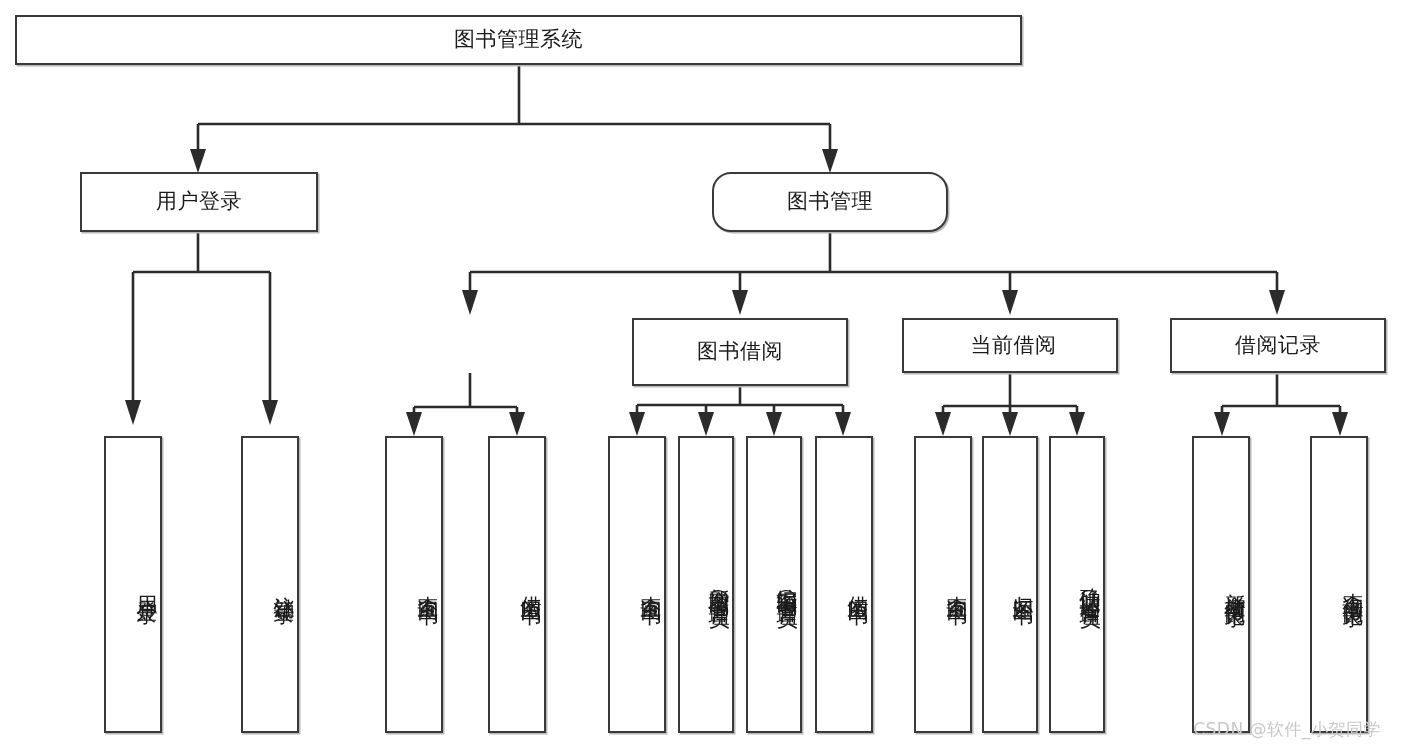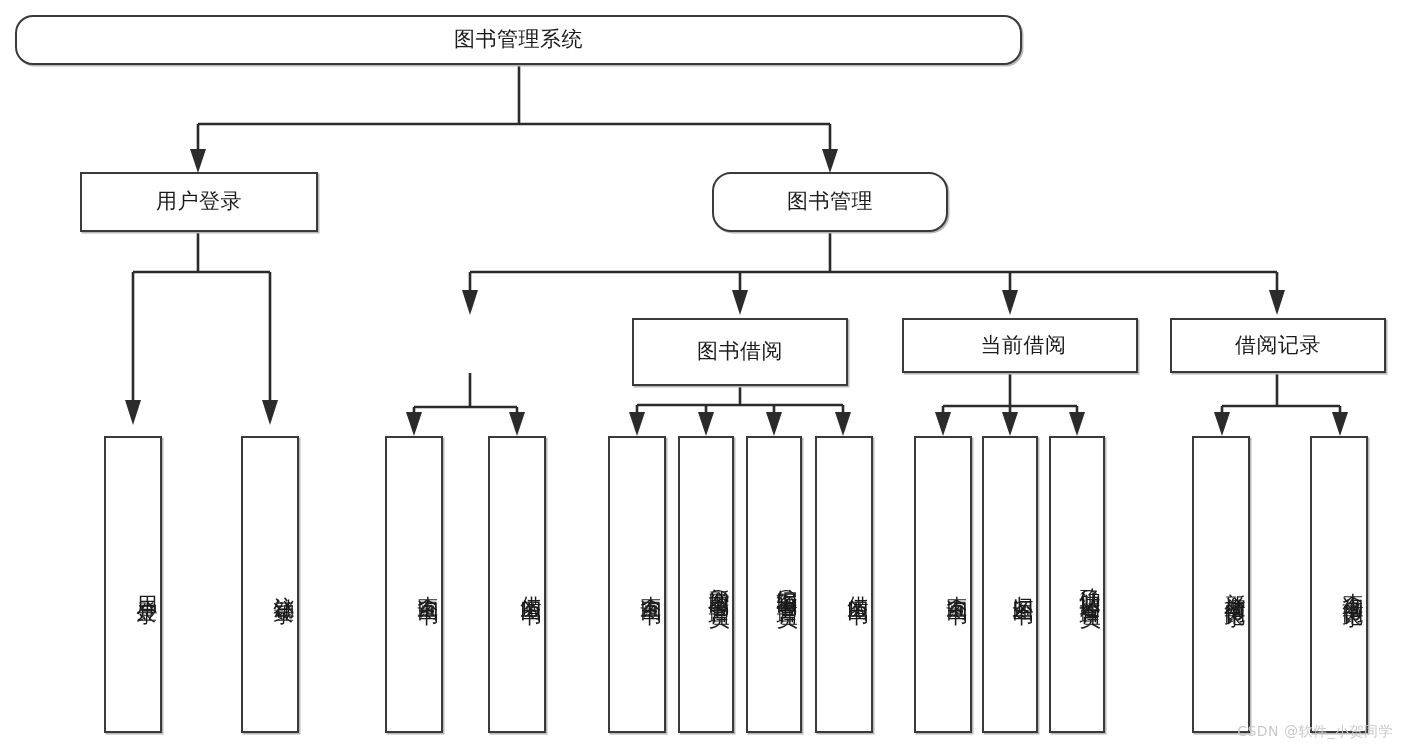--- a/index.html
+++ b/index.html
@@ -35,23 +35,23 @@
     font-size:21px;
     line-height:1.25;
     letter-spacing:3px;
     padding:6px 0;
     align-items:flex-start;
     justify-content:center;
   }
   .node.vert.topalign{ align-items:flex-start; }
   .watermark{
     position:absolute;
-    right:12px;
+    right:24px;
     bottom:6px;
-    font-size:14px;
+    font-size:17px;
     color:#c9c9c9;
     font-family:"DejaVu Sans","Liberation Sans",sans-serif;
     letter-spacing:0.5px;
     white-space:nowrap;
     pointer-events:none;
   }
   svg.edges{
     position:absolute;left:0;top:0;width:1405px;height:747px;
     pointer-events:none;
   }
@@ -124,30 +124,30 @@
     <polygon points="1077,436 1069,412 1085,412"></polygon>
 
     <line x1="1277" y1="373" x2="1277" y2="406"></line>
     <line x1="1222" y1="406" x2="1340" y2="406"></line>
     <line x1="1222" y1="406" x2="1222" y2="418"></line>
     <polygon points="1222,436 1214,412 1230,412"></polygon>
     <line x1="1340" y1="406" x2="1340" y2="418"></line>
     <polygon points="1340,436 1332,412 1348,412"></polygon>
   </svg>
 
-  <div class="node horiz" style="left:15px;top:15px;width:1007px;height:50px;border-radius:18px;">图书管理系统</div>
+  <div class="node horiz" style="left:15px;top:15px;width:1007px;height:50px;">图书管理系统</div>
 
   <div class="node horiz" style="left:80px;top:172px;width:238px;height:60px;">用户登录</div>
 
   <div class="node horiz" style="left:712px;top:172px;width:236px;height:60px;border-radius:19px;">图书管理</div>
 
 
   <div class="node horiz" style="left:632px;top:318px;width:216px;height:68px;">图书借阅</div>
 
-  <div class="node horiz" style="left:902px;top:318px;width:236px;height:55px;padding-left:7px;">当前借阅</div>
+  <div class="node horiz" style="left:902px;top:318px;width:216px;height:55px;padding-left:7px;">当前借阅</div>
 
   <div class="node horiz" style="left:1170px;top:318px;width:216px;height:55px;">借阅记录</div>
 
   <div class="node vert" style="left:104px;top:436px;width:58px;height:297px;">用户登录</div>
 
   <div class="node vert" style="left:241px;top:436px;width:58px;height:297px;">注销登录</div>
 
   <div class="node vert" style="left:385px;top:436px;width:58px;height:297px;">查询图书</div>
 
   <div class="node vert" style="left:488px;top:436px;width:58px;height:297px;">借阅图书</div>

